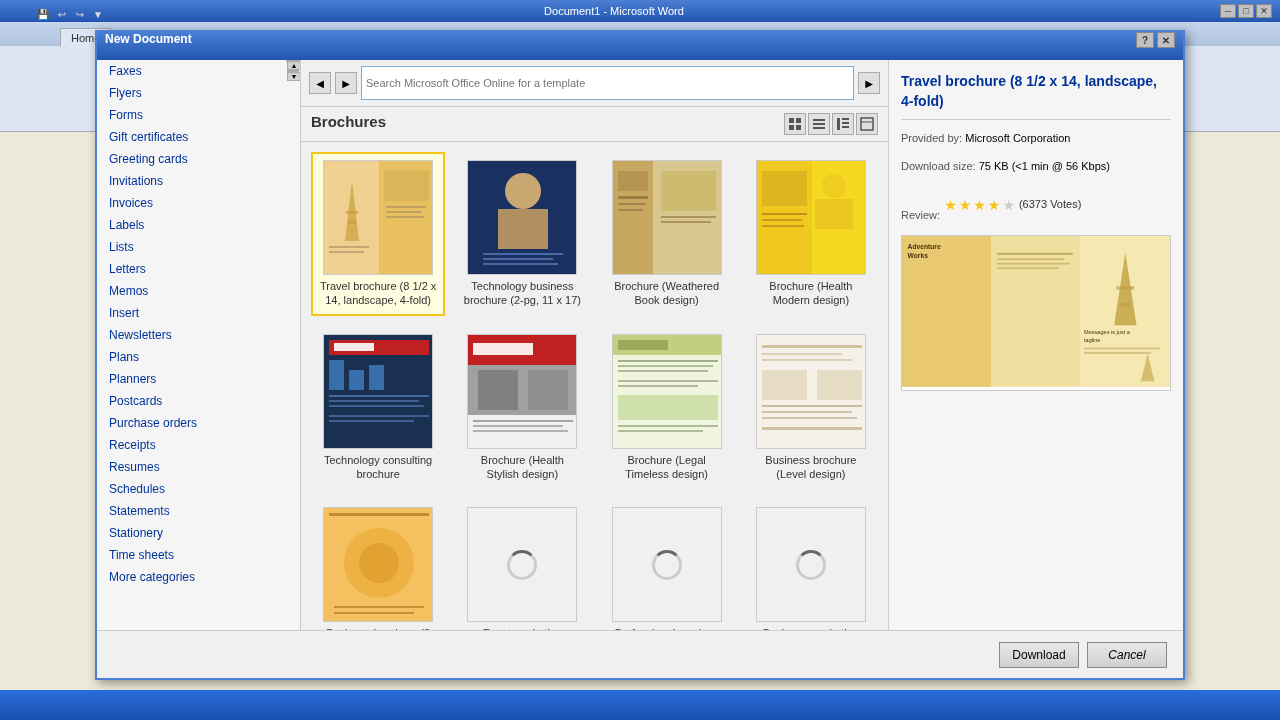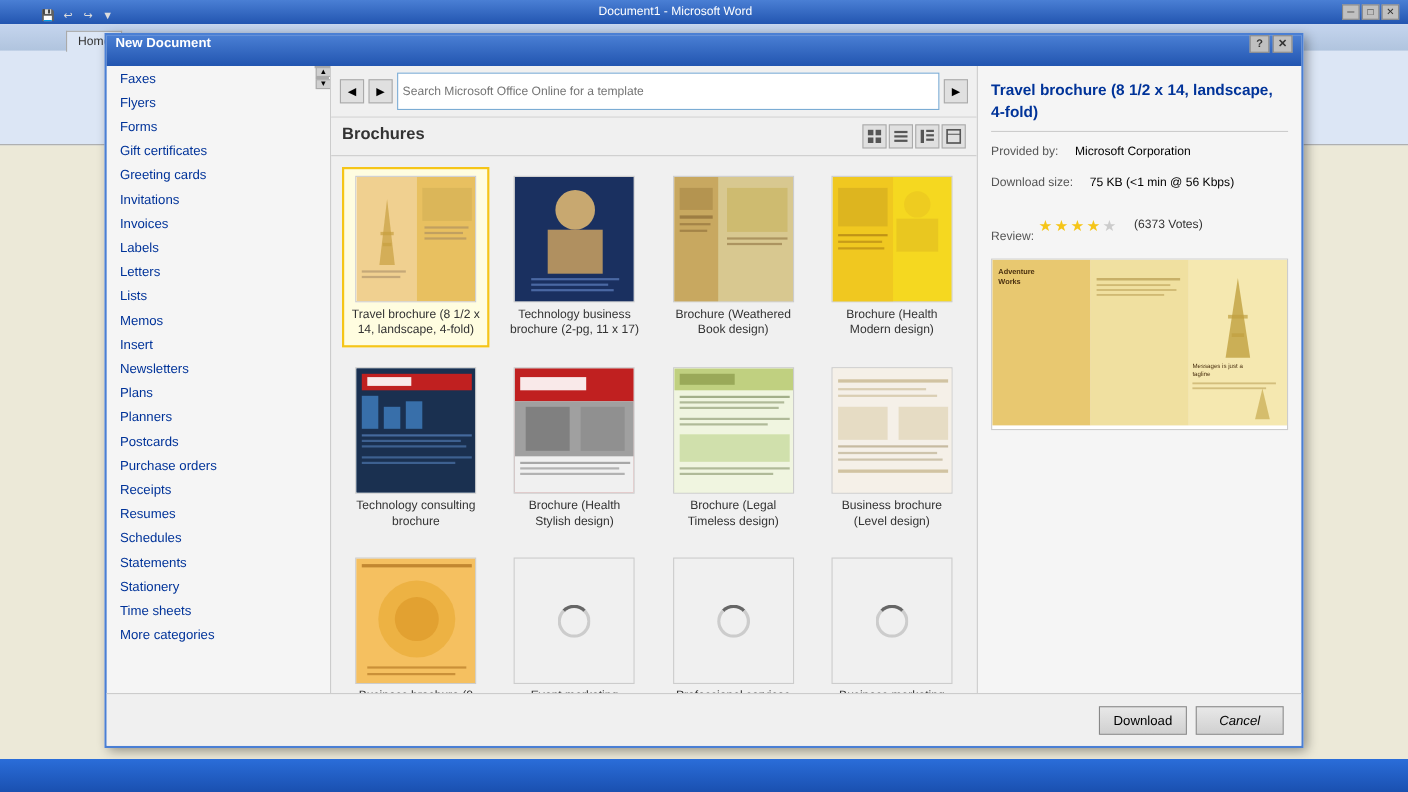--- a/index.html
+++ b/index.html
@@ -362,21 +362,20 @@
       line-height: 1.6;
     }
 
     .right-panel-meta .label {
       color: #555;
       margin-top: 22px;
     }
 
     .right-panel-meta .value {
       color: #000;
-      margin-left: 12px;
     }
 
     .rating-stars {
       display: flex;
       align-items: center;
       gap: 2px;
     }
 
     .star {
       color: #f5c518;
@@ -583,22 +582,22 @@
       </div>
       <div class="sidebar-scroll">
         <div class="sidebar-item">Faxes</div>
         <div class="sidebar-item">Flyers</div>
         <div class="sidebar-item">Forms</div>
         <div class="sidebar-item">Gift certificates</div>
         <div class="sidebar-item">Greeting cards</div>
         <div class="sidebar-item">Invitations</div>
         <div class="sidebar-item">Invoices</div>
         <div class="sidebar-item">Labels</div>
+        <div class="sidebar-item">Lists</div>
         <div class="sidebar-item">Letters</div>
-        <div class="sidebar-item">Lists</div>
         <div class="sidebar-item">Memos</div>
         <div class="sidebar-item">Insert</div>
         <div class="sidebar-item">Newsletters</div>
         <div class="sidebar-item">Plans</div>
         <div class="sidebar-item">Planners</div>
         <div class="sidebar-item">Postcards</div>
         <div class="sidebar-item">Purchase orders</div>
         <div class="sidebar-item">Receipts</div>
         <div class="sidebar-item">Resumes</div>
         <div class="sidebar-item">Schedules</div>

